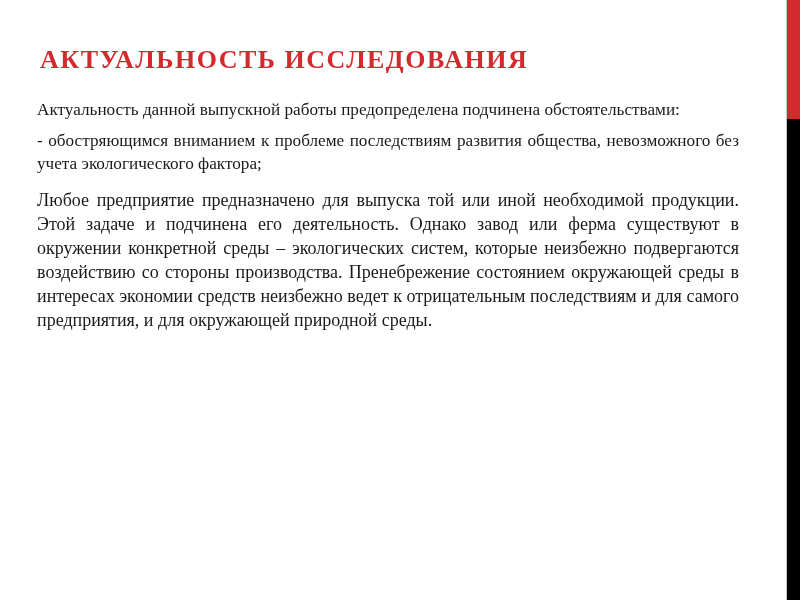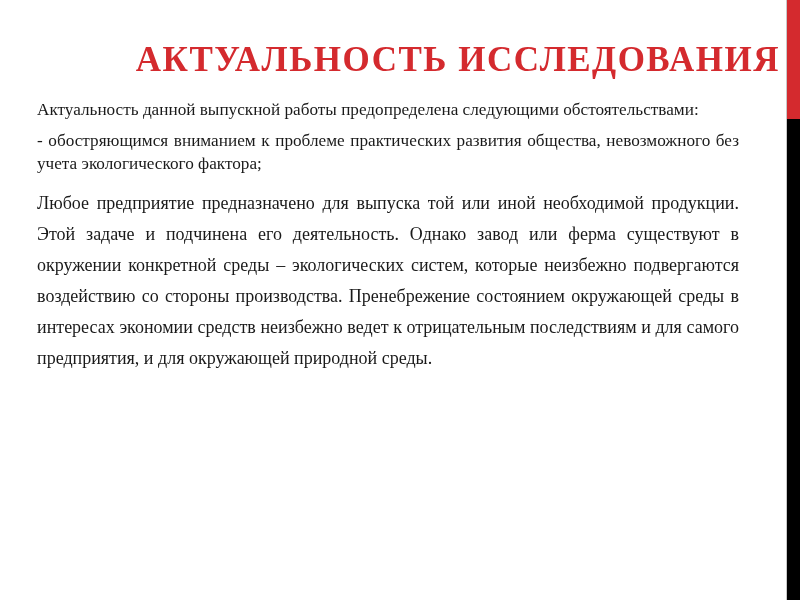--- a/index.html
+++ b/index.html
@@ -41,56 +41,56 @@
       top: 119px;
       width: 13px;
       height: 481px;
       background: #000000;
     }
     .title {
       position: absolute;
       left: 40px;
       top: 38px;
       width: 740px;
-      text-align: right;
+      text-align: left;
       font-family: "Liberation Serif", "DejaVu Serif", serif;
       font-weight: bold;
-      font-size: 35px;
+      font-size: 26px;
       letter-spacing: 1.5px;
       color: #d42a2e;
       line-height: 44px;
     }
     .body-text {
       position: absolute;
       left: 37px;
       top: 99px;
       width: 702px;
       font-family: "Liberation Serif", "DejaVu Serif", serif;
       font-size: 17.2px;
       line-height: 22.5px;
       color: #1a1a1a;
       text-align: justify;
     }
     .para {
       margin: 0 0 8.5px 0;
     }
     .para.main {
       font-size: 18px;
-      line-height: 31px;
+      line-height: 24px;
       margin-top: 13px;
     }
   </style>
 </head>
 <body>
 
 <div class="slide">
   <div class="side-stripe-divider"></div>
   <div class="side-stripe-red"></div>
   <div class="side-stripe-black"></div>
 
   <div class="title">АКТУАЛЬНОСТЬ ИССЛЕДОВАНИЯ</div>
 
   <div class="body-text">
-    <p class="para">Актуальность данной выпускной работы предопределена следующими обстоятельствами:</p>
-    <p class="para">- обостряющимся вниманием к проблеме практических развития общества, невозможного без учета экологического фактора;</p>
+    <p class="para">Актуальность данной выпускной работы предопределена подчинена обстоятельствами:</p>
+    <p class="para">- обостряющимся вниманием к проблеме последствиям развития общества, невозможного без учета экологического фактора;</p>
     <p class="para main">Любое предприятие предназначено для выпуска той или иной необходимой продукции. Этой задаче и подчинена его деятельность. Однако завод или ферма существуют в окружении конкретной среды – экологических систем, которые неизбежно подвергаются воздействию со стороны производства. Пренебрежение состоянием окружающей среды в интересах экономии средств неизбежно ведет к отрицательным последствиям и для самого предприятия, и для окружающей природной среды.</p>
   </div>
 </div>
 
 </body></html>

